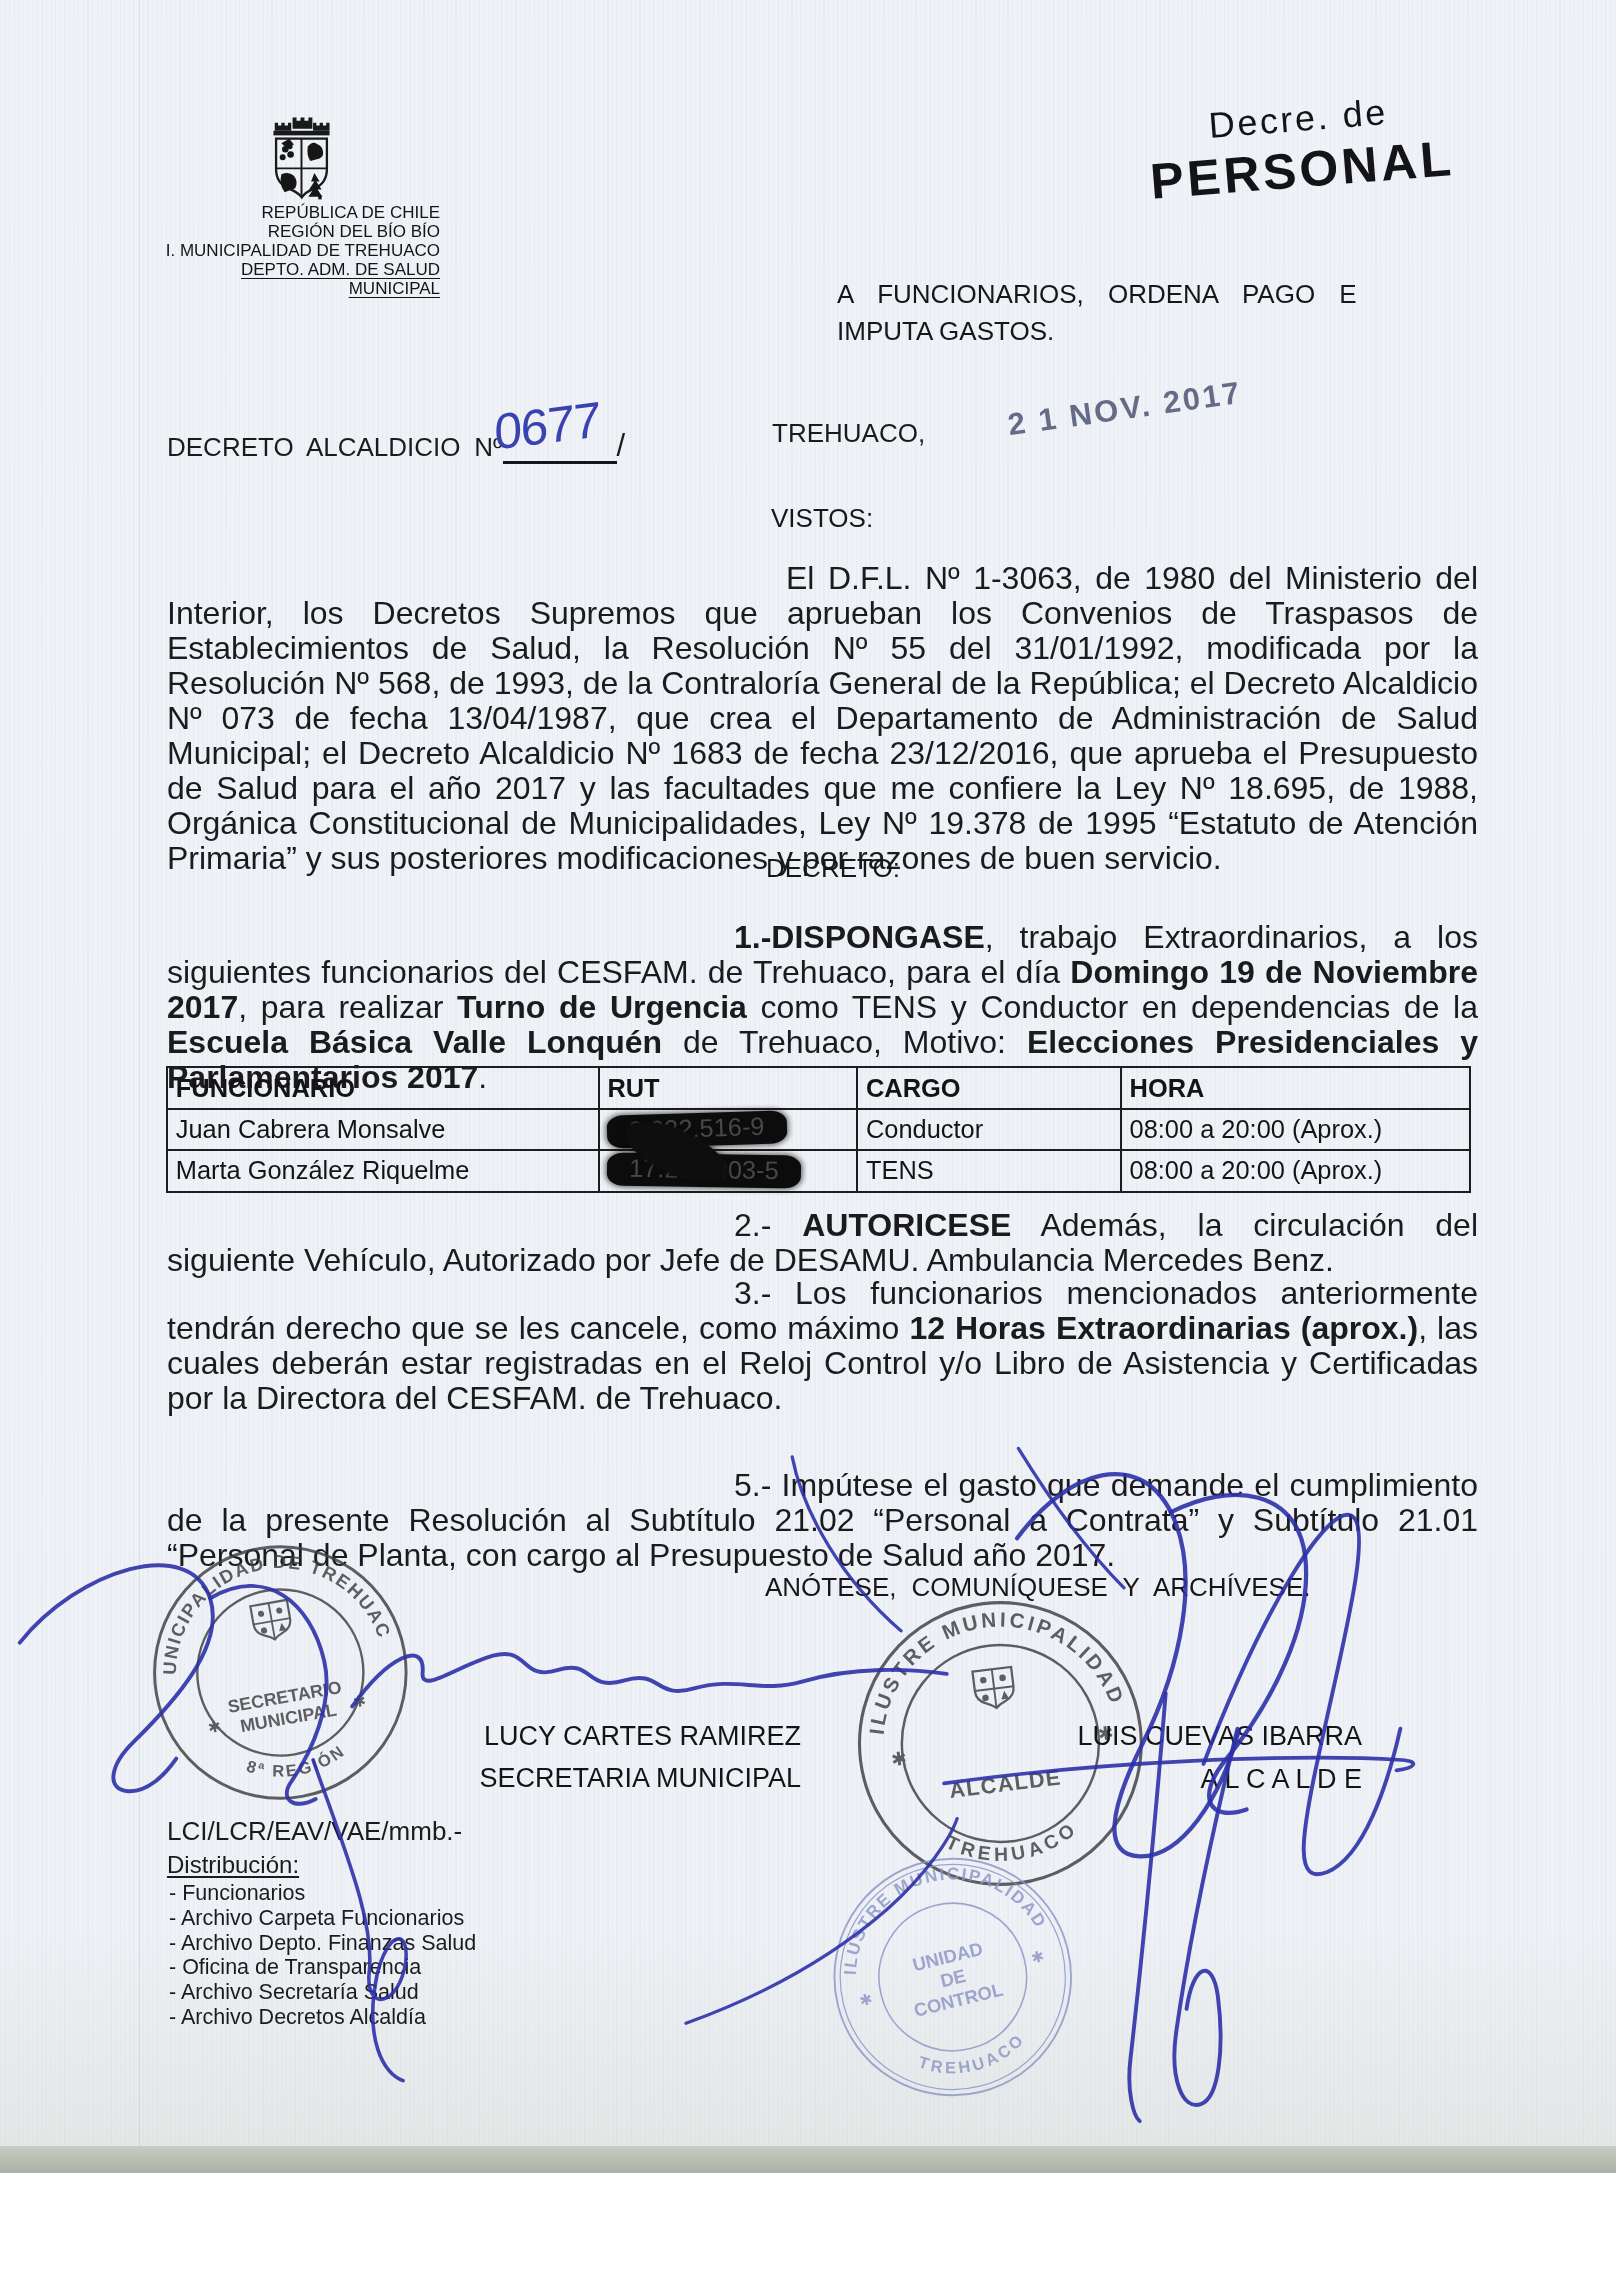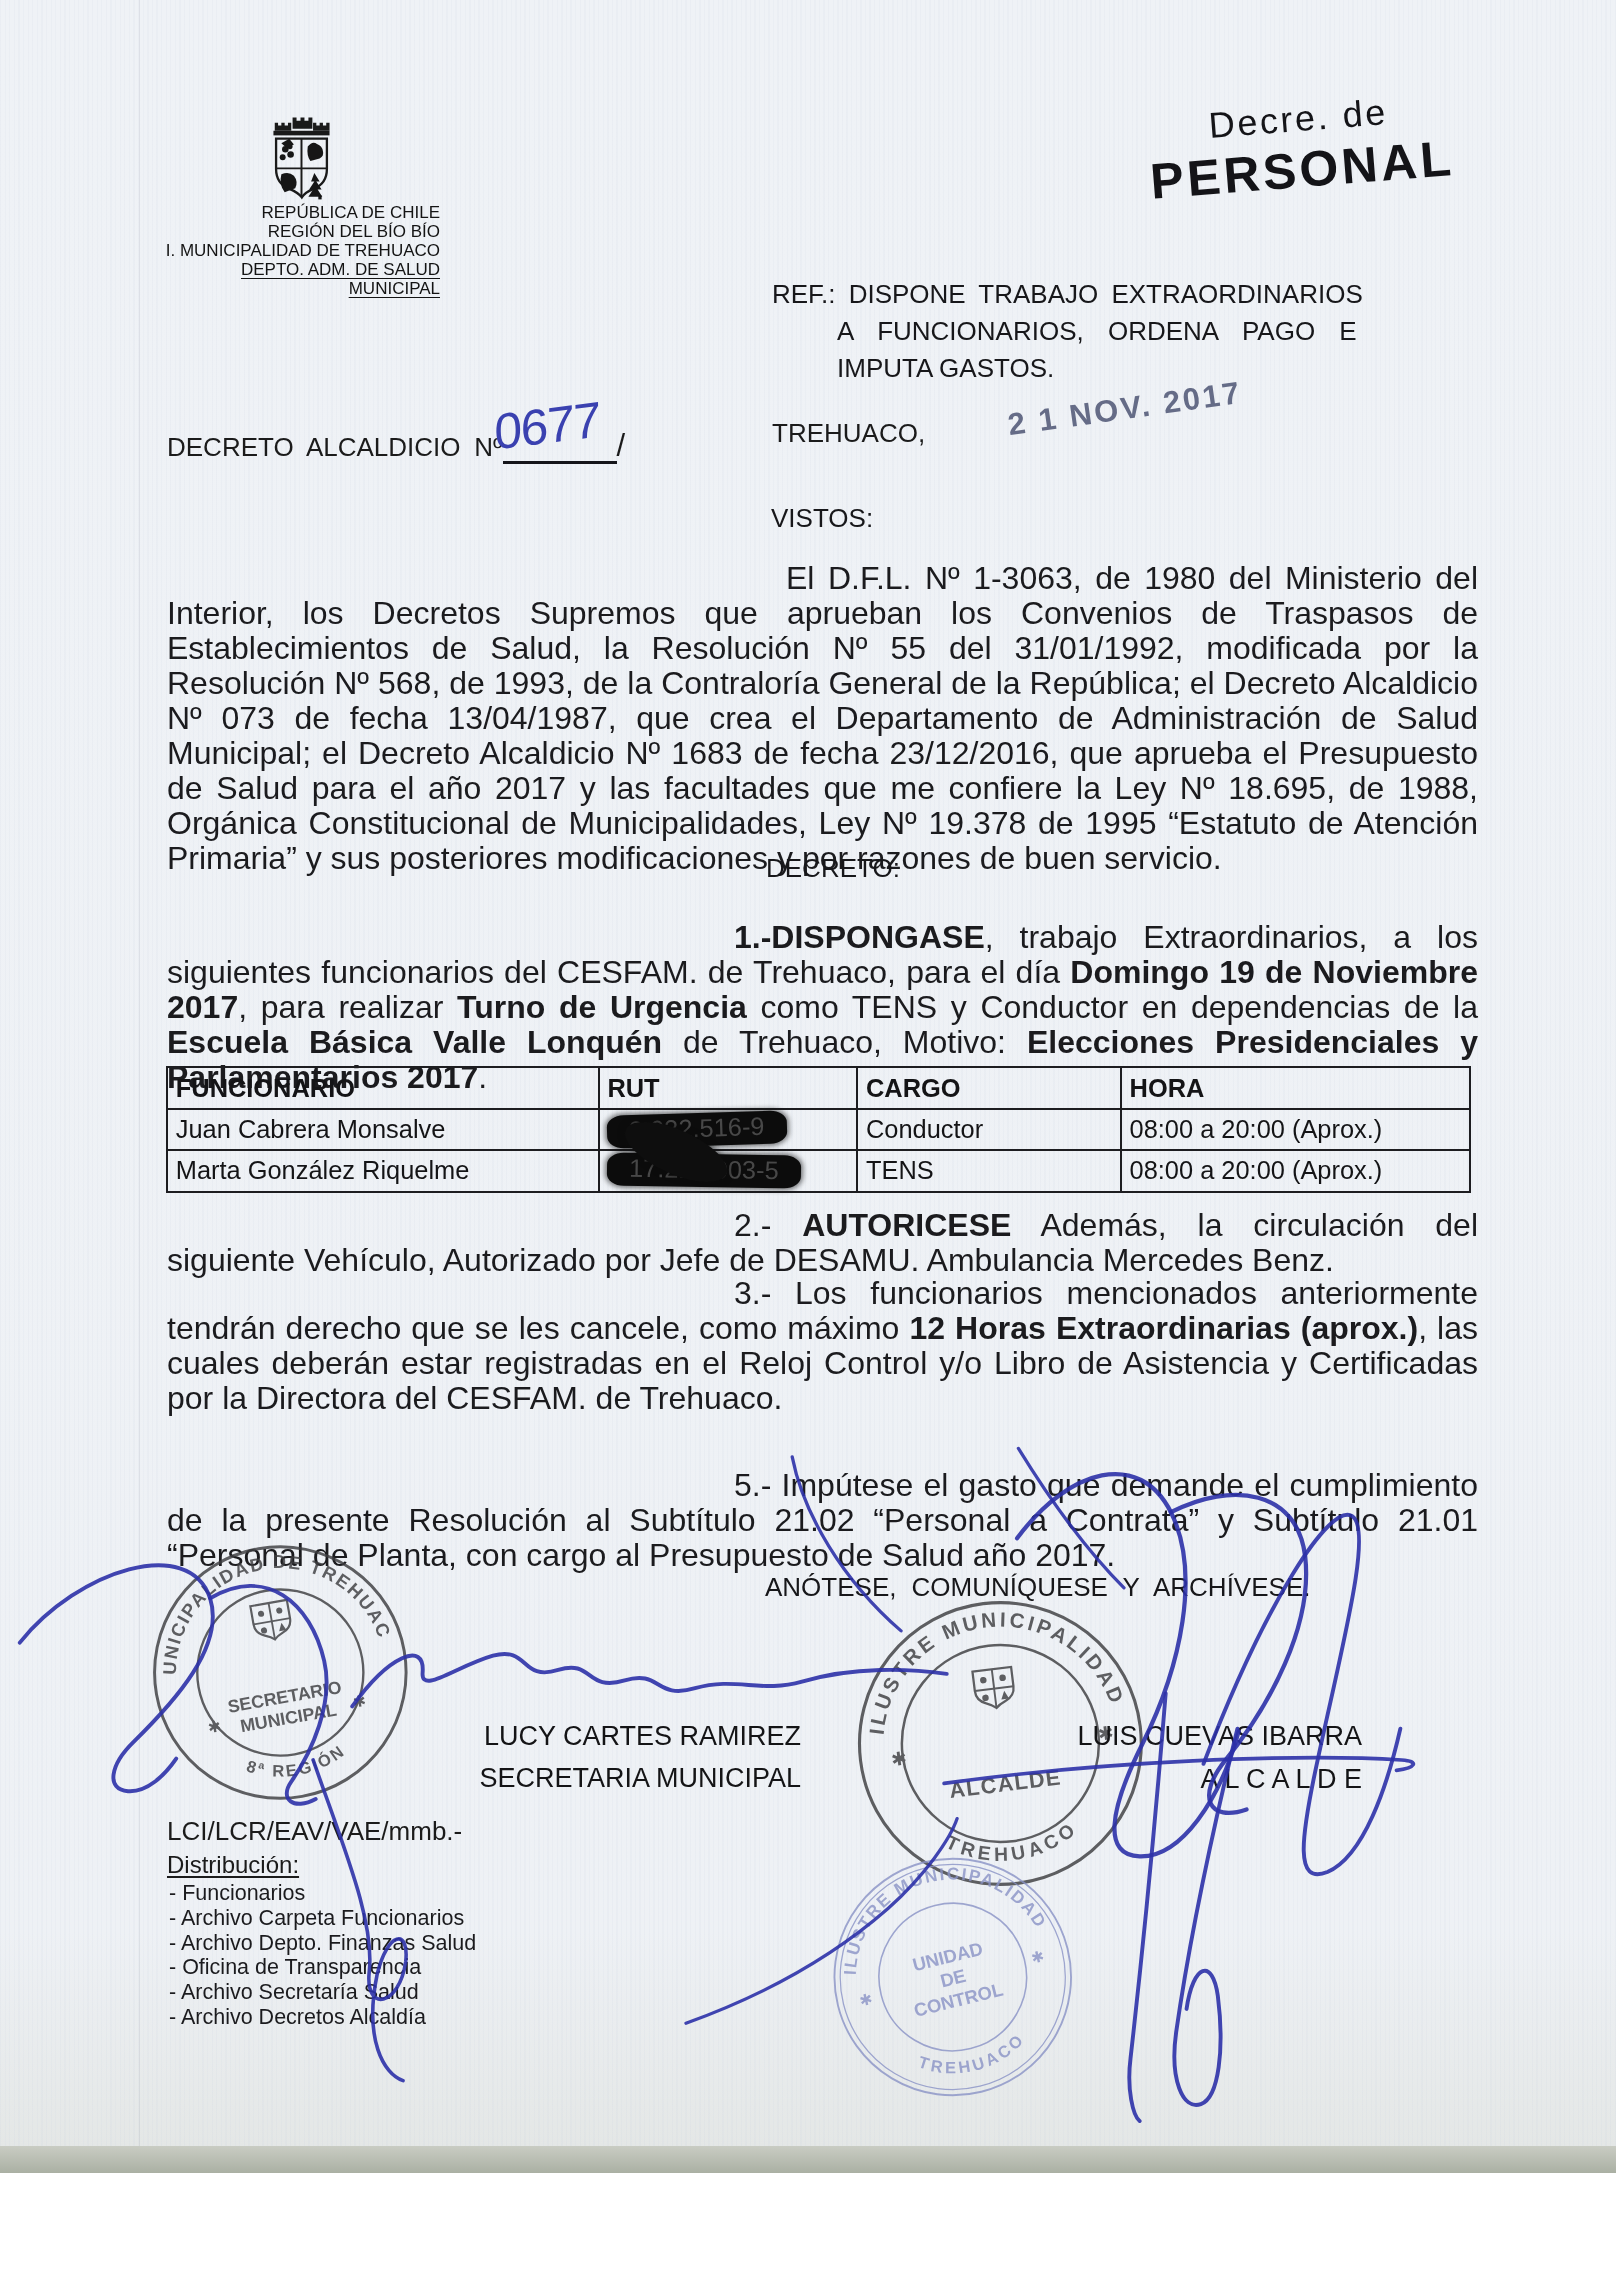--- a/index.html
+++ b/index.html
@@ -119,21 +119,20 @@
     <div>I. MUNICIPALIDAD DE TREHUACO</div>
     <div class="u">DEPTO. ADM. DE SALUD MUNICIPAL</div>
   </div>
 
   <div class="decre-stamp">
     <div class="l1">Decre. de</div>
     <div class="l2">PERSONAL</div>
   </div>
 
   <div class="ref">
-    <div class="r1">REF.: DISPONE TRABAJO EXTRAORDINARIOS</div>
     <div class="r2">A FUNCIONARIOS, ORDENA PAGO E</div>
     <div class="r3">IMPUTA GASTOS.</div>
   </div>
 
   <div class="city">TREHUACO,</div>
   <div class="date-stamp">2 1 NOV. 2017</div>
 
   <div class="decree-line">
     <span>DECRETO ALCALDICIO</span>
     <span>Nº</span><span class="blank"><span class="hand">0677</span></span><span class="slash">/</span>

